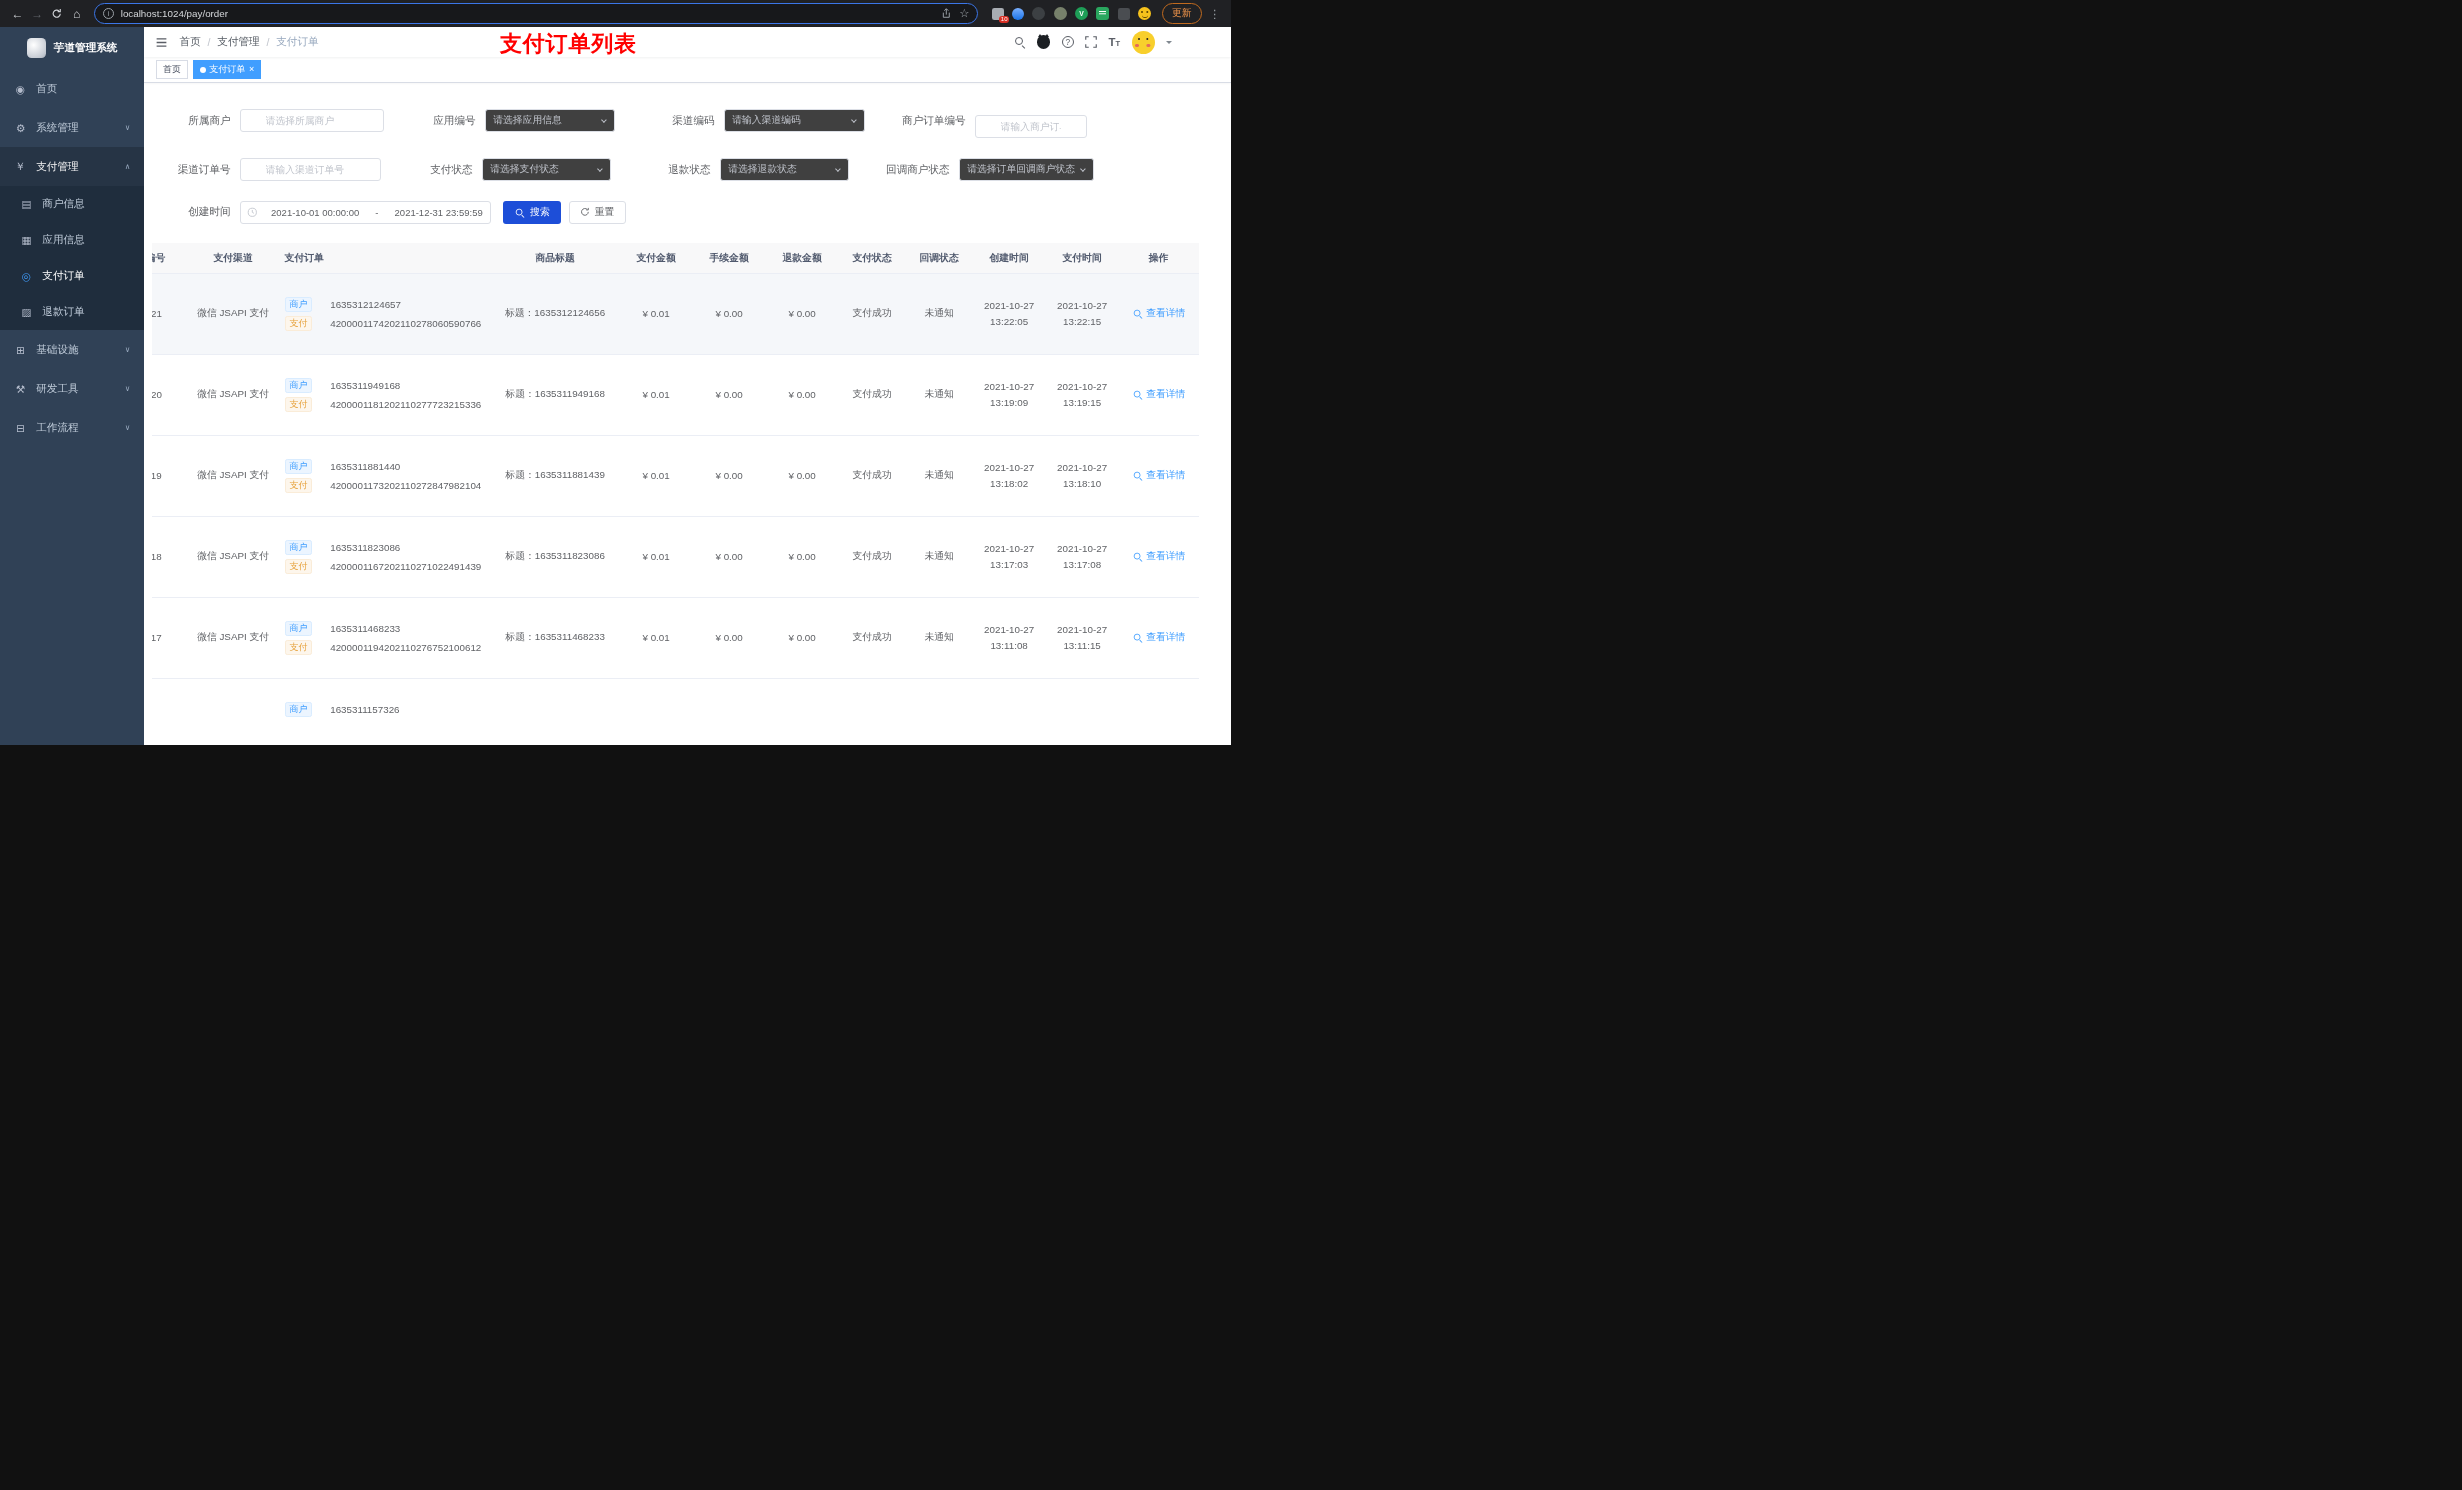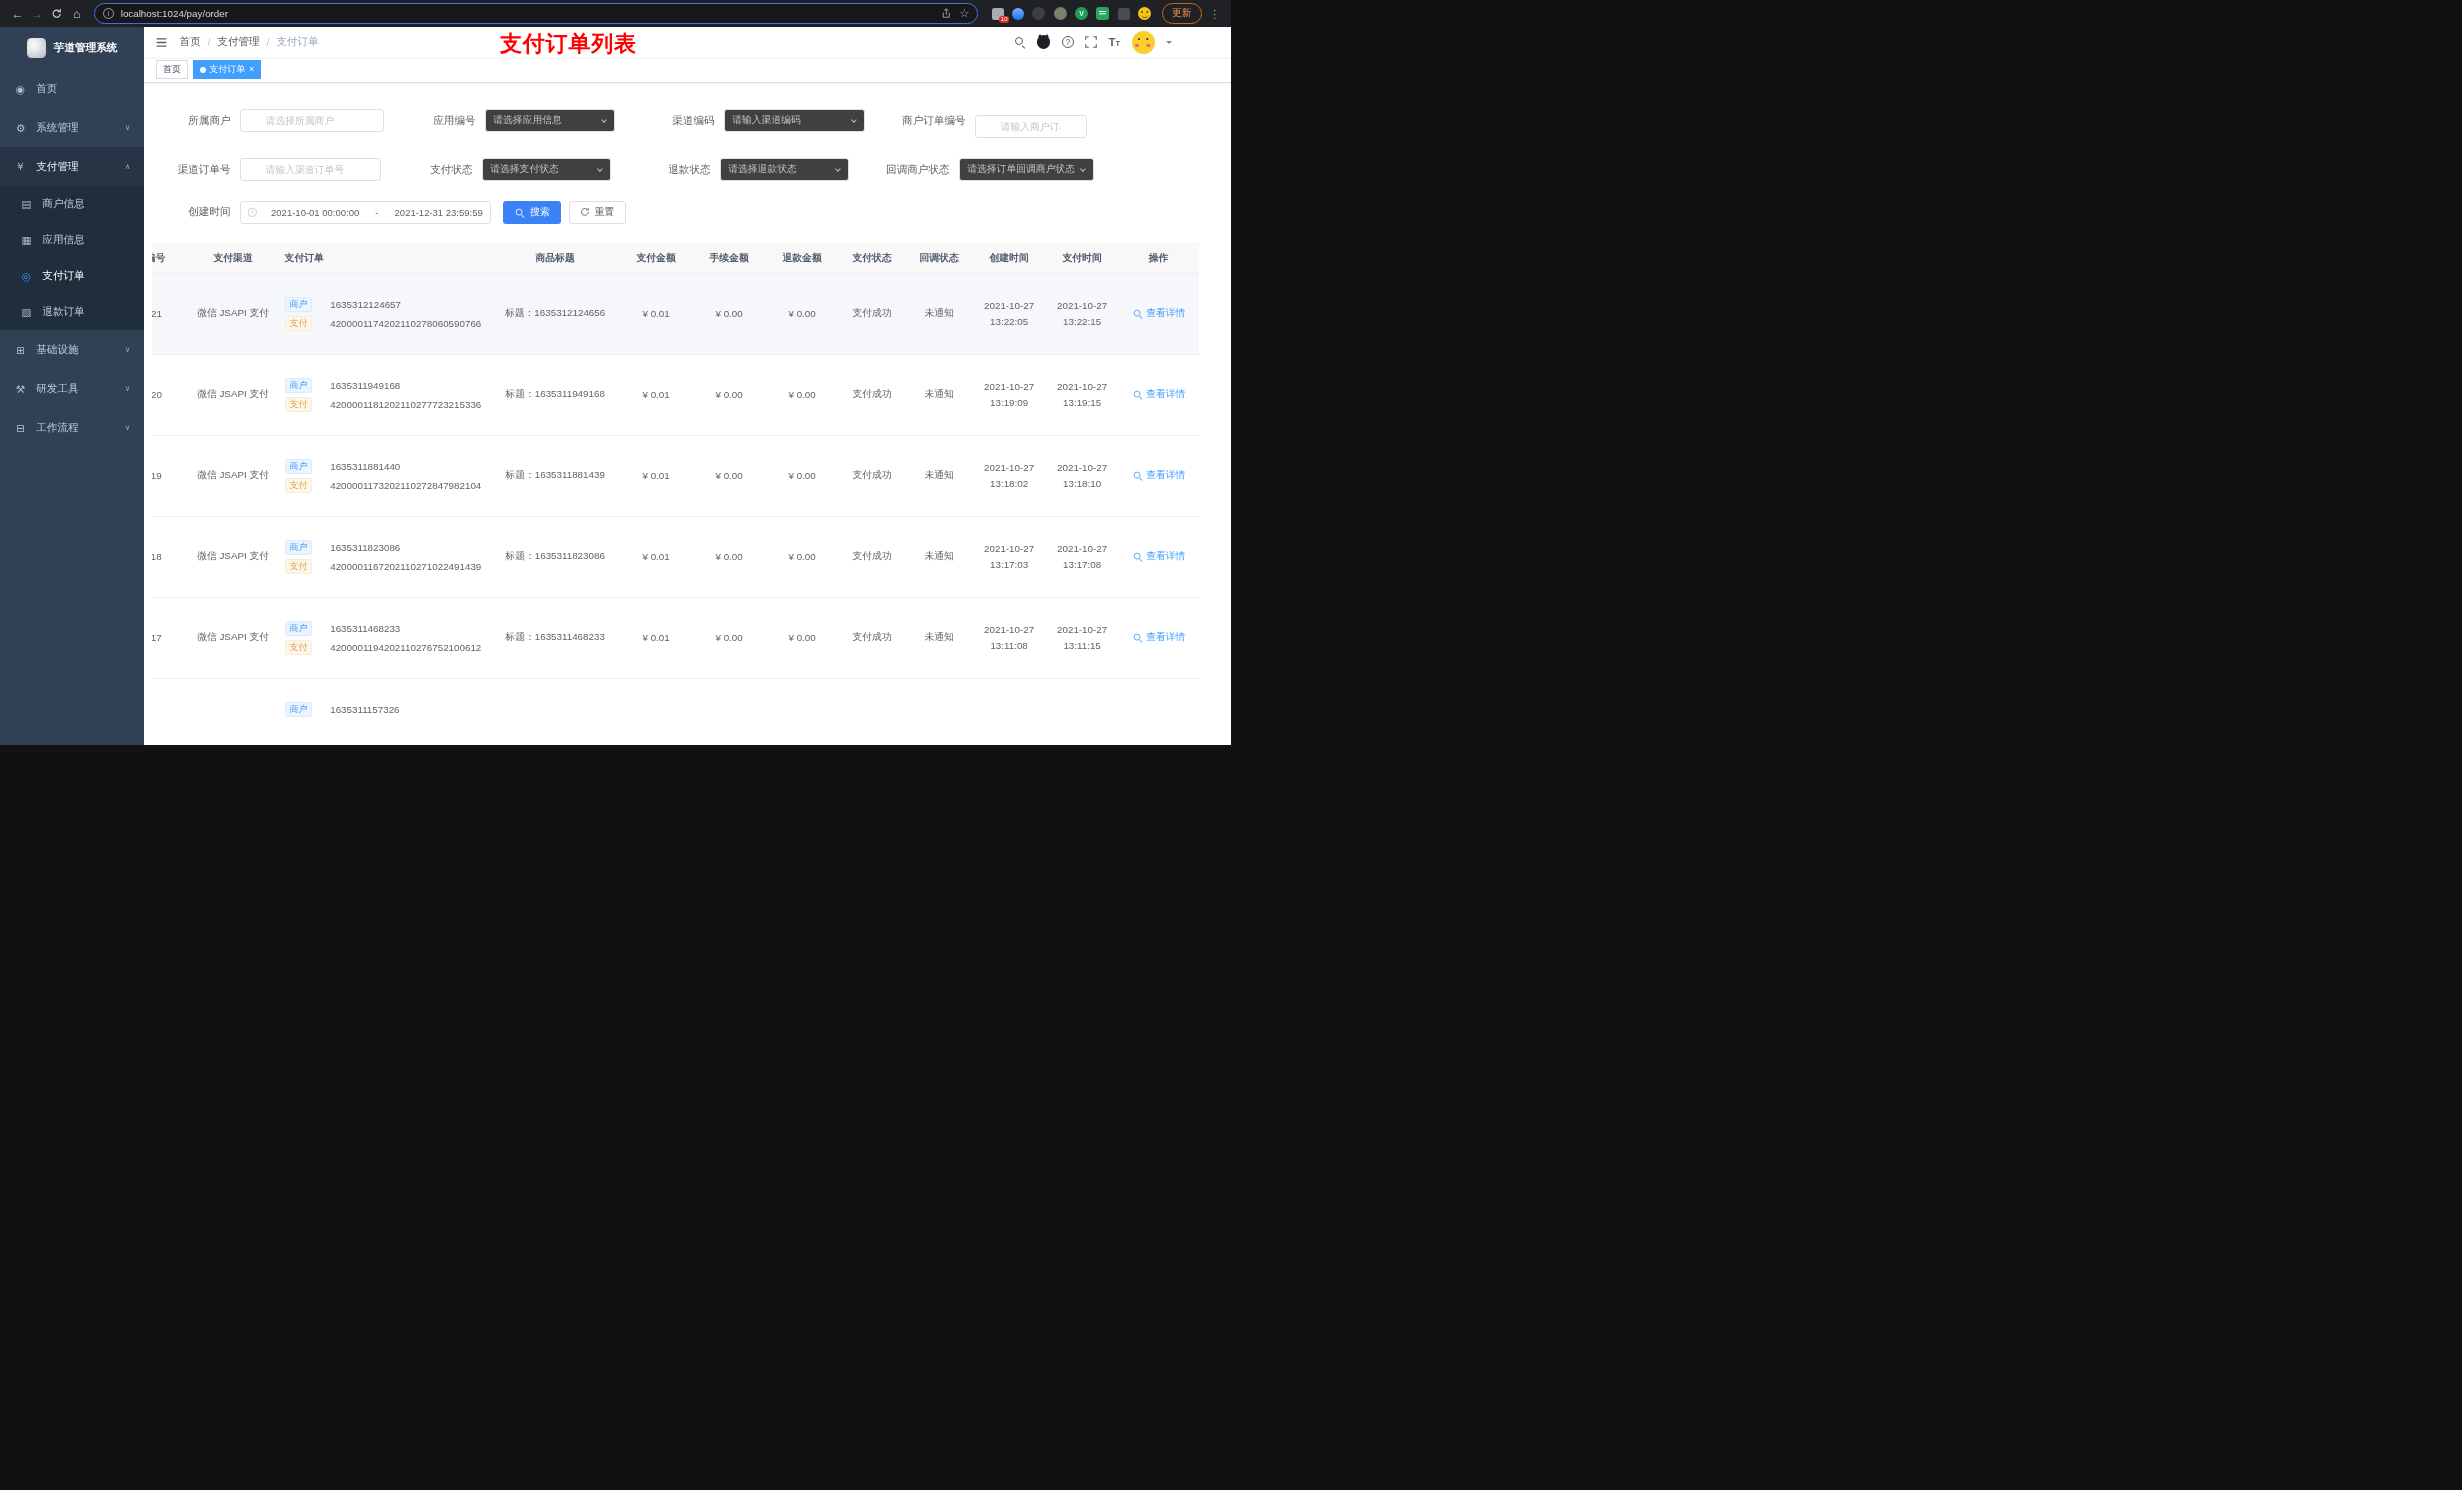--- a/index.html
+++ b/index.html
@@ -124,21 +124,21 @@
   .sel .ph { color:#c0c4cc; font-size:9.8px; white-space:nowrap; overflow:hidden; }
   .chev { width:3.8px; height:3.8px; border:solid #c0c4cc; border-width:0 1.1px 1.1px 0;
           transform:rotate(45deg); margin:-2.3px 0 0 6px; flex:none; }
   .datebox { height:23px; border:0.8px solid #dcdfe6; border-radius:3px; background:#fff; display:flex;
              align-items:center; padding:0 6.8px; gap:5.3px; font-size:9.5px; color:#606266; cursor:pointer;justify-content:space-between; }
   .datebox .sep { margin:0 3px; color:#606266; }
 
   .btn { height:23px; border-radius:3px; font-size:9.8px; display:inline-flex; align-items:center;
          gap:4.5px; padding:0 10.6px; border:0.8px solid transparent; cursor:pointer;
          font-family:"Liberation Sans","DejaVu Sans",sans-serif; }
-  .btn-primary { background:#3b82f6; color:#fff; }
+  .btn-primary { background:#1d4ed8; color:#fff; }
   .btn-default { background:#fff; border-color:#dcdfe6; color:#606266; }
   .btn-export { background:#fdf6ec; border-color:#f3d19e; color:#e6a23c; height:21px; padding:0 9px; font-size:9px; }
 
   .toolbar { display:flex; align-items:center; margin:16.7px 4.5px 0 18px; }
   .circle-btn { width:21px; height:21px; border-radius:50%; border:0.8px solid #d9dbe0; background:#fff;
                 display:flex; align-items:center; justify-content:center; color:#606266;
                 margin-left:7.6px; cursor:pointer; }
 
   
   .table-wrap { overflow:hidden; margin-top:8.3px; }

